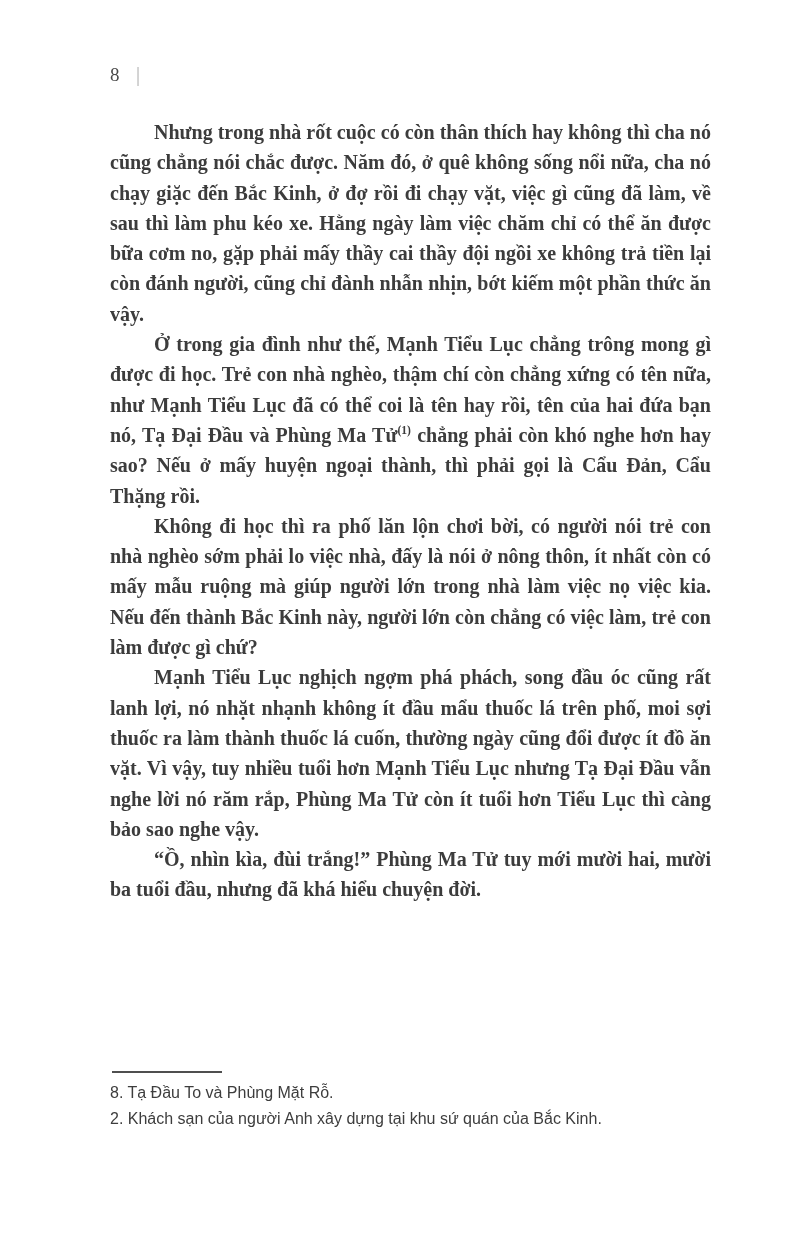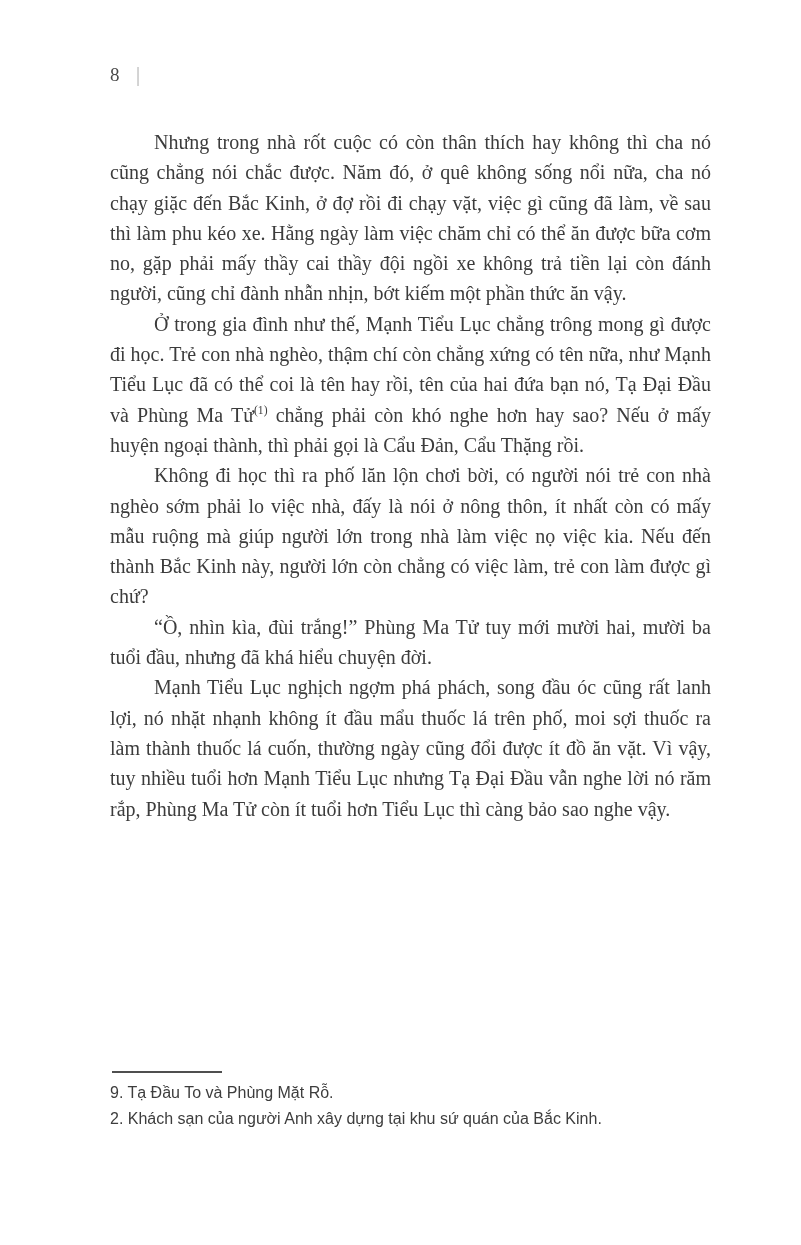--- a/index.html
+++ b/index.html
@@ -22,24 +22,25 @@
   .header-separator {
     font-size: 21px; color: #7d7d7d; margin: 0 15px;
     transform: scaleX(0.6); display: inline-block;
   }
   .book-title {
     font-variant: small-caps;
     font-size: 24px; letter-spacing: 1.5px;
   }
 
   .body-text {
-    position: absolute; top: 127px; left: 110px; width: 601px;
+    position: absolute; top: 117px; left: 110px; width: 601px;
     font-size: 20px; line-height: 30.3px;
     color: var(--text, #3c3c3c);
     text-align: justify;
+    font-weight: bold;
   }
   .body-text p { margin: 0; text-indent: 44px; }
   .body-text sup {
     font-size: 0.58em; line-height: 0; vertical-align: super;
   }
 
   .footnote-divider {
     position: absolute; top: 1071px; left: 112px; width: 110px;
     border: none; border-top: 2px solid var(--divider, #4f4f4f);
     margin: 0;
@@ -59,24 +60,24 @@
 
   <header class="page-header">
     <span class="page-number">8</span>
     <span class="header-separator">|</span>
   </header>
 
   <main class="body-text">
       <p>Nhưng trong nhà rốt cuộc có còn thân thích hay không thì cha nó cũng chẳng nói chắc được. Năm đó, ở quê không sống nổi nữa, cha nó chạy giặc đến Bắc Kinh, ở đợ rồi đi chạy vặt, việc gì cũng đã làm, về sau thì làm phu kéo xe. Hằng ngày làm việc chăm chỉ có thể ăn được bữa cơm no, gặp phải mấy thầy cai thầy đội ngồi xe không trả tiền lại còn đánh người, cũng chỉ đành nhẫn nhịn, bớt kiếm một phần thức ăn vậy.</p>
       <p>Ở trong gia đình như thế, Mạnh Tiểu Lục chẳng trông mong gì được đi học. Trẻ con nhà nghèo, thậm chí còn chẳng xứng có tên nữa, như Mạnh Tiểu Lục đã có thể coi là tên hay rồi, tên của hai đứa bạn nó, Tạ Đại Đầu và Phùng Ma Tử<sup>(1)</sup> chẳng phải còn khó nghe hơn hay sao? Nếu ở mấy huyện ngoại thành, thì phải gọi là Cẩu Đản, Cẩu Thặng rồi.</p>
       <p>Không đi học thì ra phố lăn lộn chơi bời, có người nói trẻ con nhà nghèo sớm phải lo việc nhà, đấy là nói ở nông thôn, ít nhất còn có mấy mẫu ruộng mà giúp người lớn trong nhà làm việc nọ việc kia. Nếu đến thành Bắc Kinh này, người lớn còn chẳng có việc làm, trẻ con làm được gì chứ?</p>
+      <p>Mạnh Tiểu Lục nghịch ngợm phá phách, song đầu óc cũng rất lanh lợi, nó nhặt nhạnh không ít đầu mẩu thuốc lá trên phố, moi sợi thuốc ra làm thành thuốc lá cuốn, thường ngày cũng đổi được ít đồ ăn vặt. Vì vậy, tuy nhiều tuổi hơn Mạnh Tiểu Lục nhưng Tạ Đại Đầu vẫn nghe lời nó răm rắp, Phùng Ma Tử còn ít tuổi hơn Tiểu Lục thì càng bảo sao nghe vậy.</p>
       <p>“Ồ, nhìn kìa, đùi trắng!” Phùng Ma Tử tuy mới mười hai, mười ba tuổi đầu, nhưng đã khá hiểu chuyện đời.</p>
-      <p>Mạnh Tiểu Lục nghịch ngợm phá phách, song đầu óc cũng rất lanh lợi, nó nhặt nhạnh không ít đầu mẩu thuốc lá trên phố, moi sợi thuốc ra làm thành thuốc lá cuốn, thường ngày cũng đổi được ít đồ ăn vặt. Vì vậy, tuy nhiều tuổi hơn Mạnh Tiểu Lục nhưng Tạ Đại Đầu vẫn nghe lời nó răm rắp, Phùng Ma Tử còn ít tuổi hơn Tiểu Lục thì càng bảo sao nghe vậy.</p>
     </main>
 
   <hr class="footnote-divider">
 
   <section class="footnotes">
-      <div>9. Tạ Đầu To và Phùng Mặt Rỗ.</div>
+      <div>8. Tạ Đầu To và Phùng Mặt Rỗ.</div>
       <div>2. Khách sạn của người Anh xây dựng tại khu sứ quán của Bắc Kinh.</div>
     </section>
 
 </div>
 
 </body></html>

